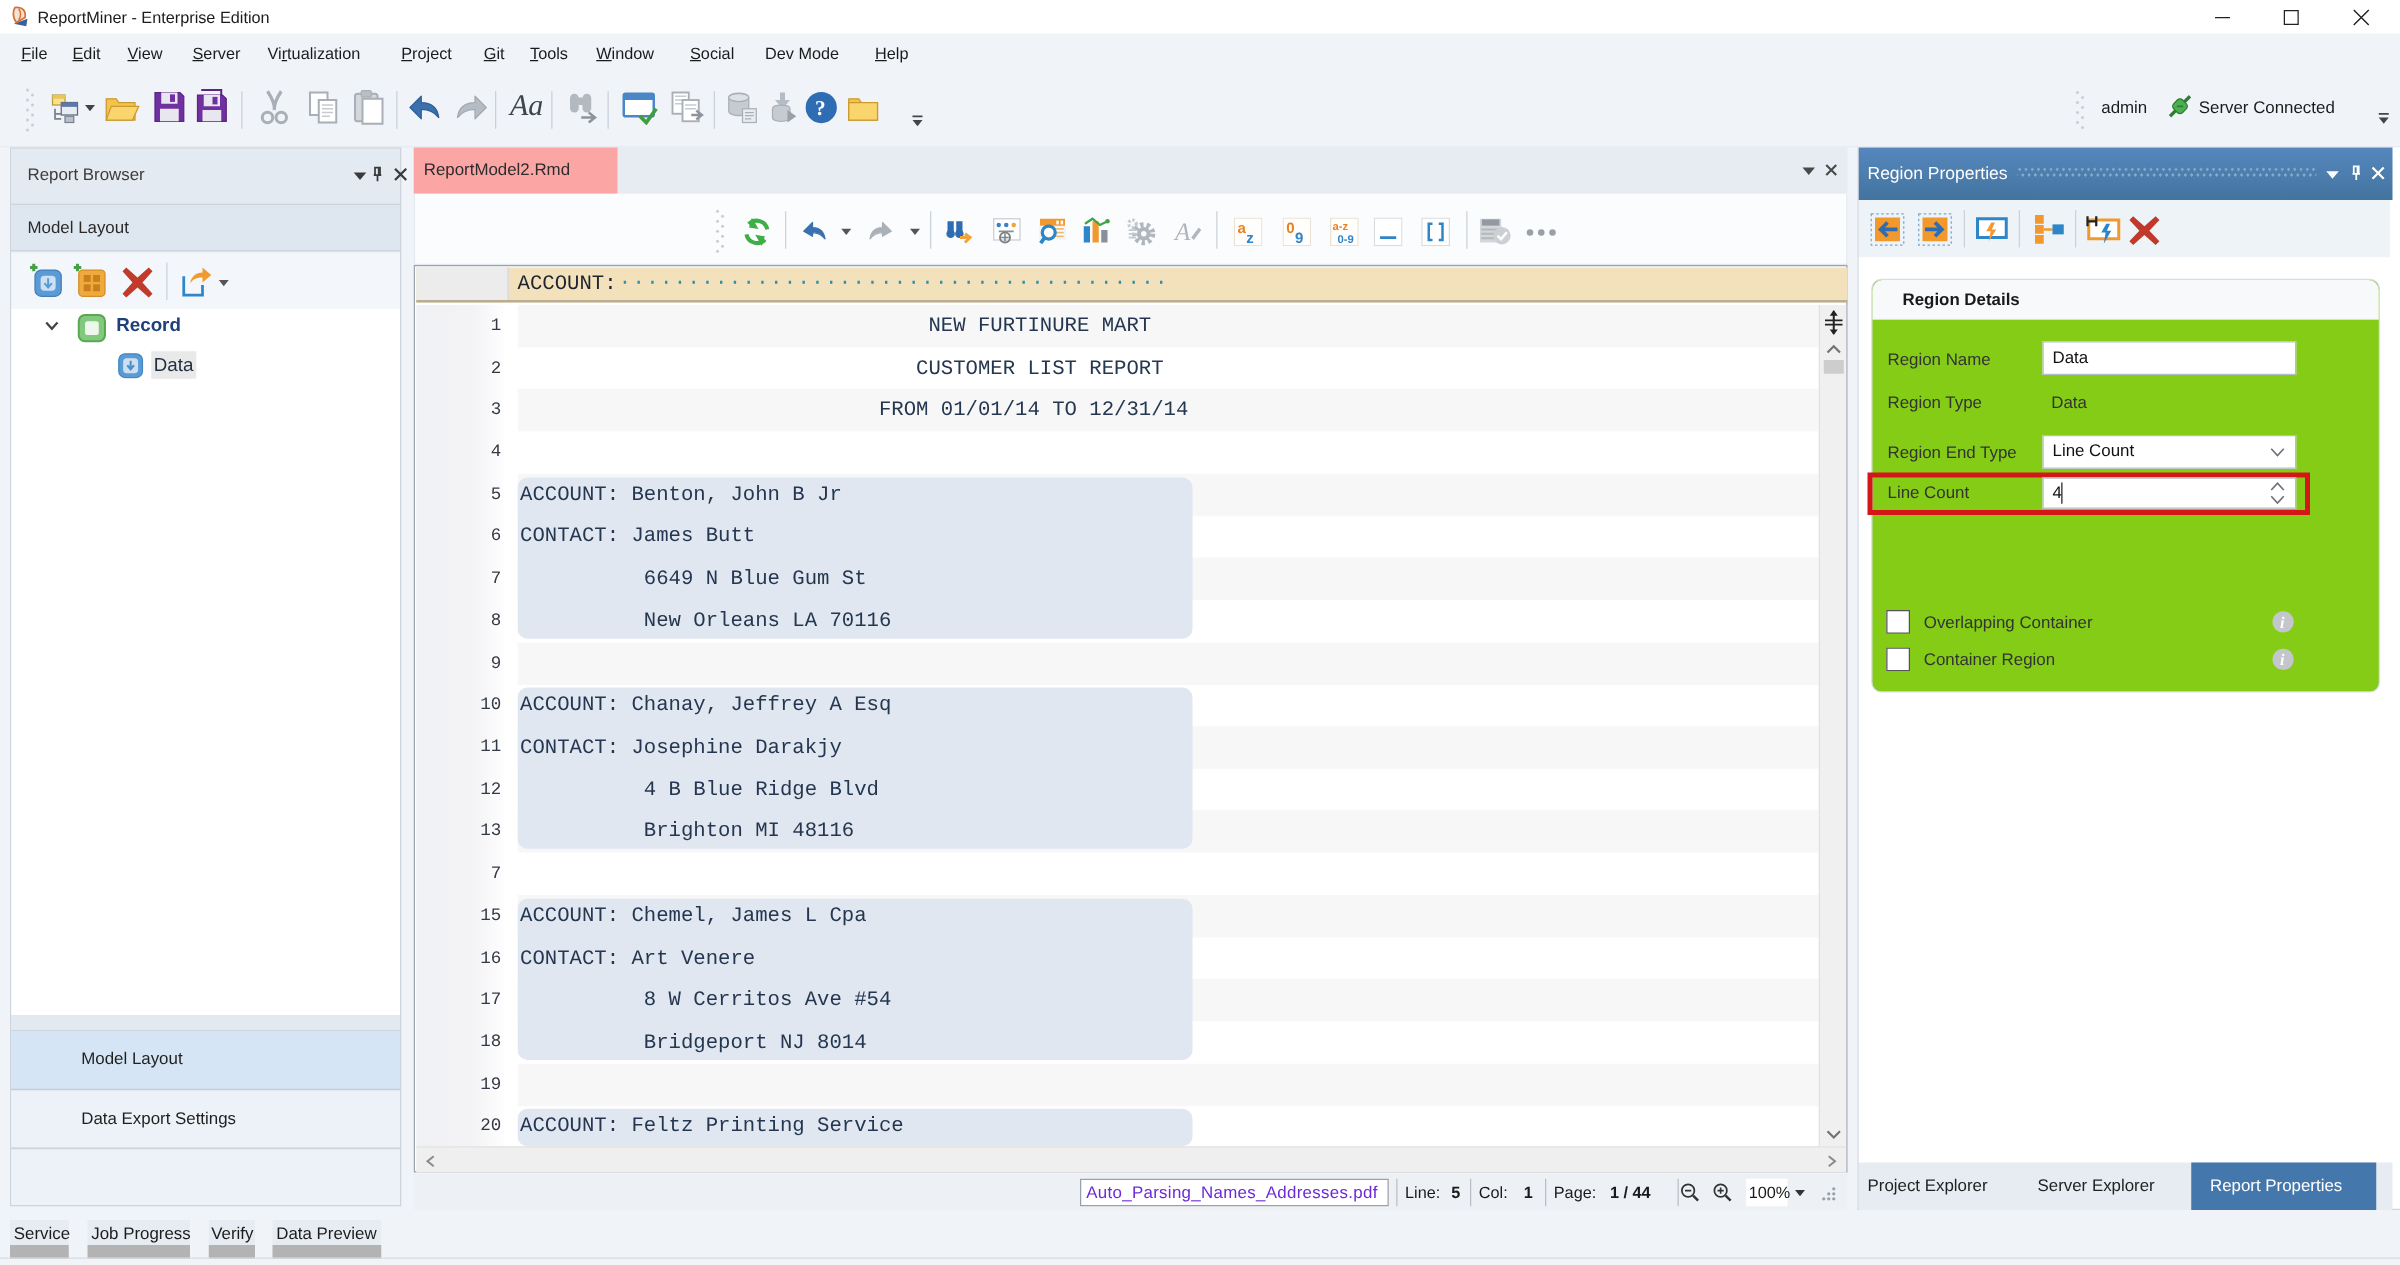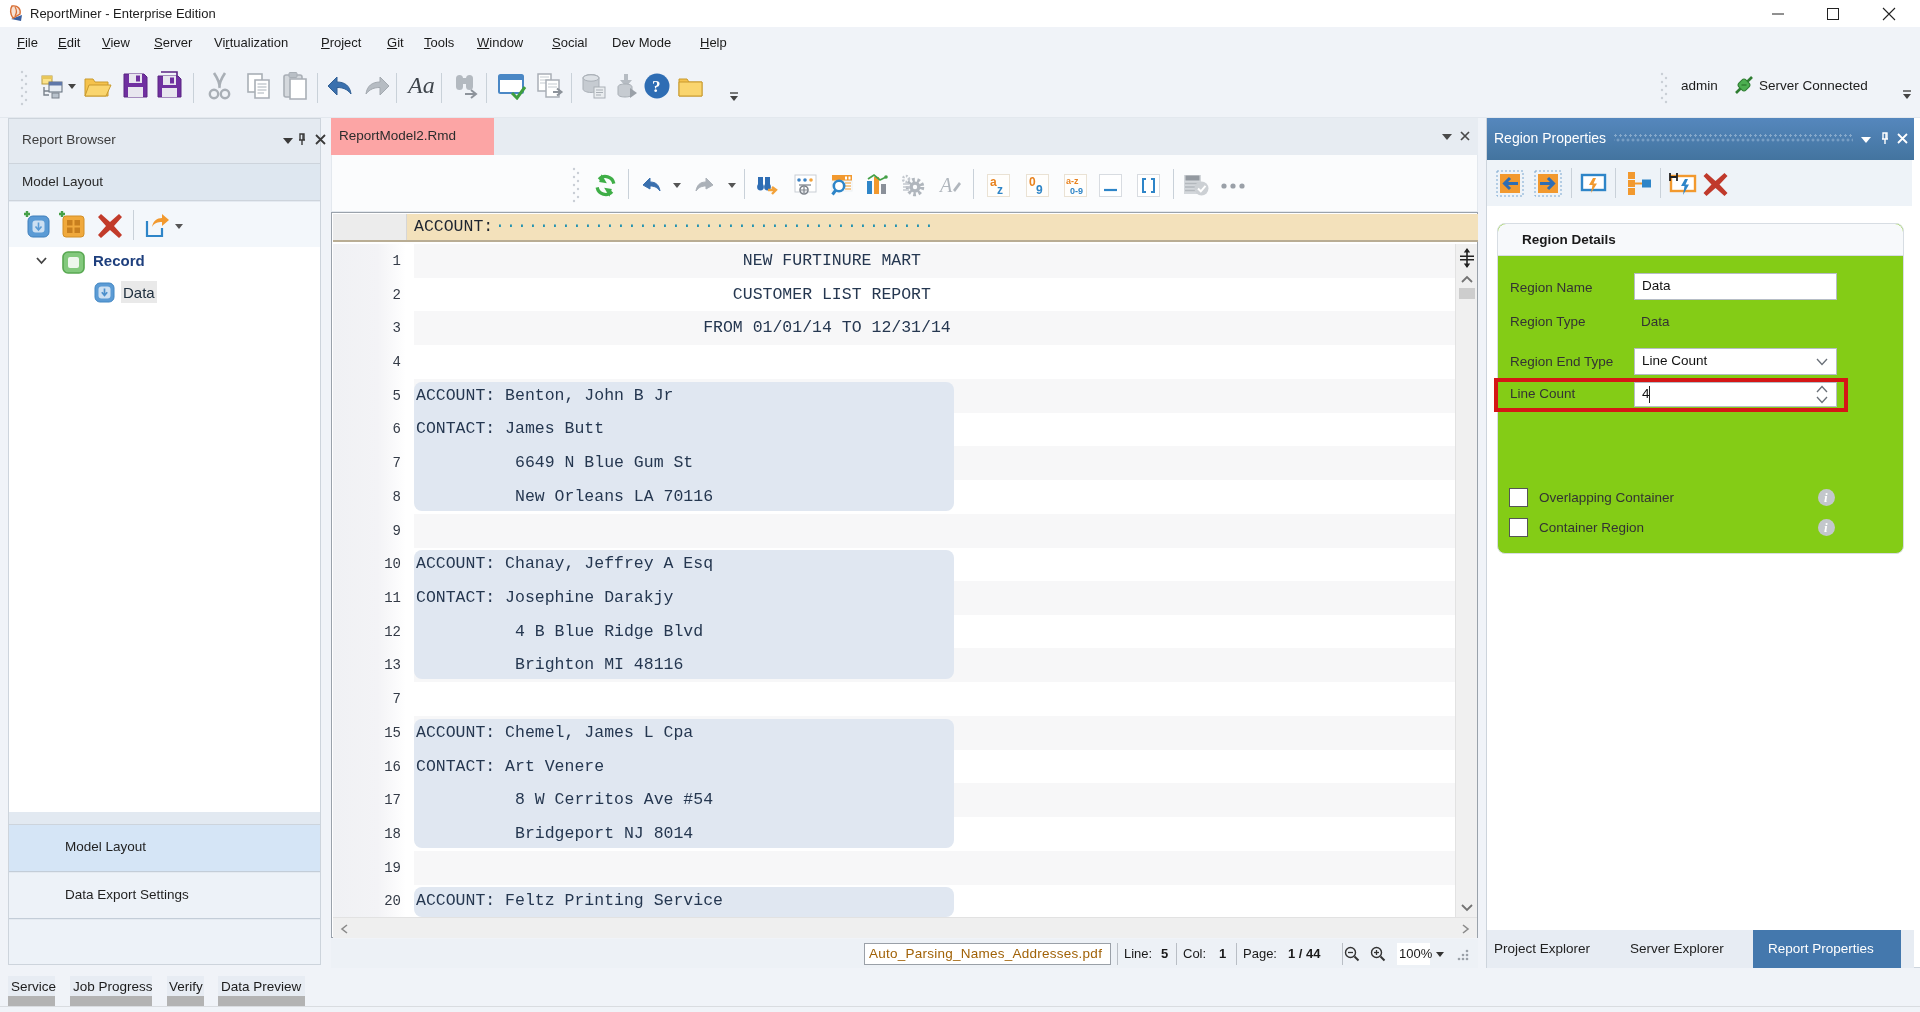--- a/index.html
+++ b/index.html
@@ -522,21 +522,21 @@
         <svg class="abs" style="left:6px;top:5px" width="10" height="12">
             <path d="M8 2 L3 6 L8 10" stroke="#8a8a8a" stroke-width="1.6" fill="none"></path>
           </svg>
         <svg class="abs" style="left:1128px;top:5px" width="10" height="12">
             <path d="M2 2 L7 6 L2 10" stroke="#8a8a8a" stroke-width="1.6" fill="none"></path>
           </svg>
       </div>
     </div>
     <div class="abs" id="estatus">
       <div class="abs" style="left:533px;top:4px;width:247px;height:22px;background:#fff;border:1px solid #9aa0a8"></div>
-      <span class="abs" style="left:538px;top:7px;color:#a16207;font-size:13.5px;letter-spacing:0.25px">Auto_Parsing_Names_Addresses.pdf</span>
+      <span class="abs" style="left:538px;top:7px;color:#6d28d9;font-size:13.5px;letter-spacing:0.25px">Auto_Parsing_Names_Addresses.pdf</span>
       <div class="abs" style="left:786px;top:4px;width:1px;height:22px;background:#b9bec5"></div>
       <span class="abs" style="left:793px;top:7px">Line:</span>
       <span class="abs" style="left:830px;top:7px;font-weight:bold">5</span>
       <div class="abs" style="left:845px;top:4px;width:1px;height:22px;background:#b9bec5"></div>
       <span class="abs" style="left:852px;top:7px">Col:</span>
       <span class="abs" style="left:888px;top:7px;font-weight:bold">1</span>
       <div class="abs" style="left:905px;top:4px;width:1px;height:22px;background:#b9bec5"></div>
       <span class="abs" style="left:912px;top:7px">Page:</span>
       <span class="abs" style="left:957px;top:7px;font-weight:bold">1 / 44</span>
       <div class="abs" style="left:1011px;top:4px;width:1px;height:22px;background:#b9bec5"></div>

